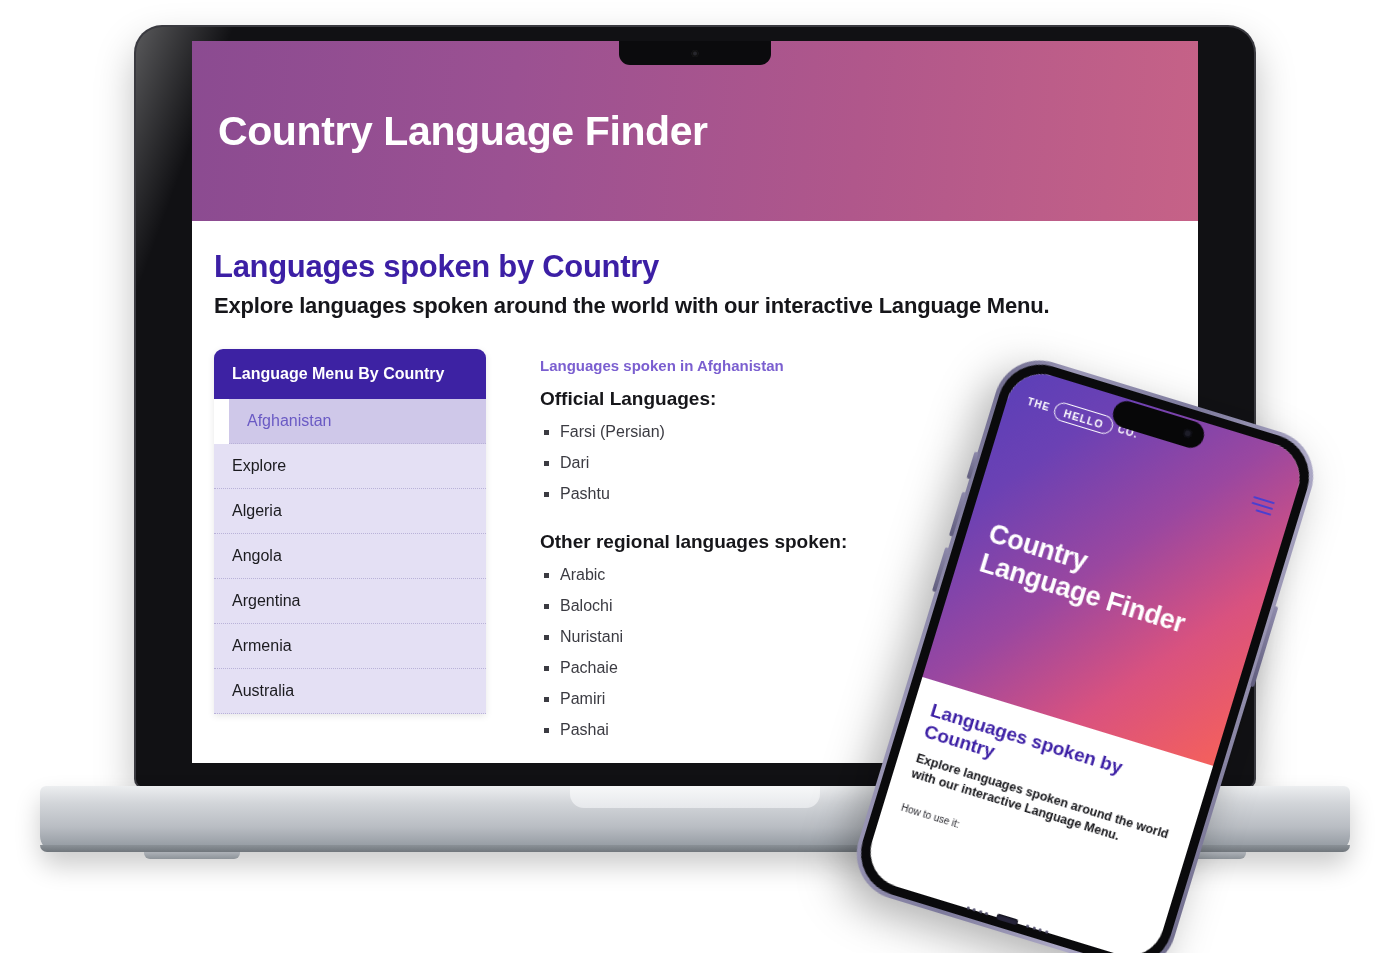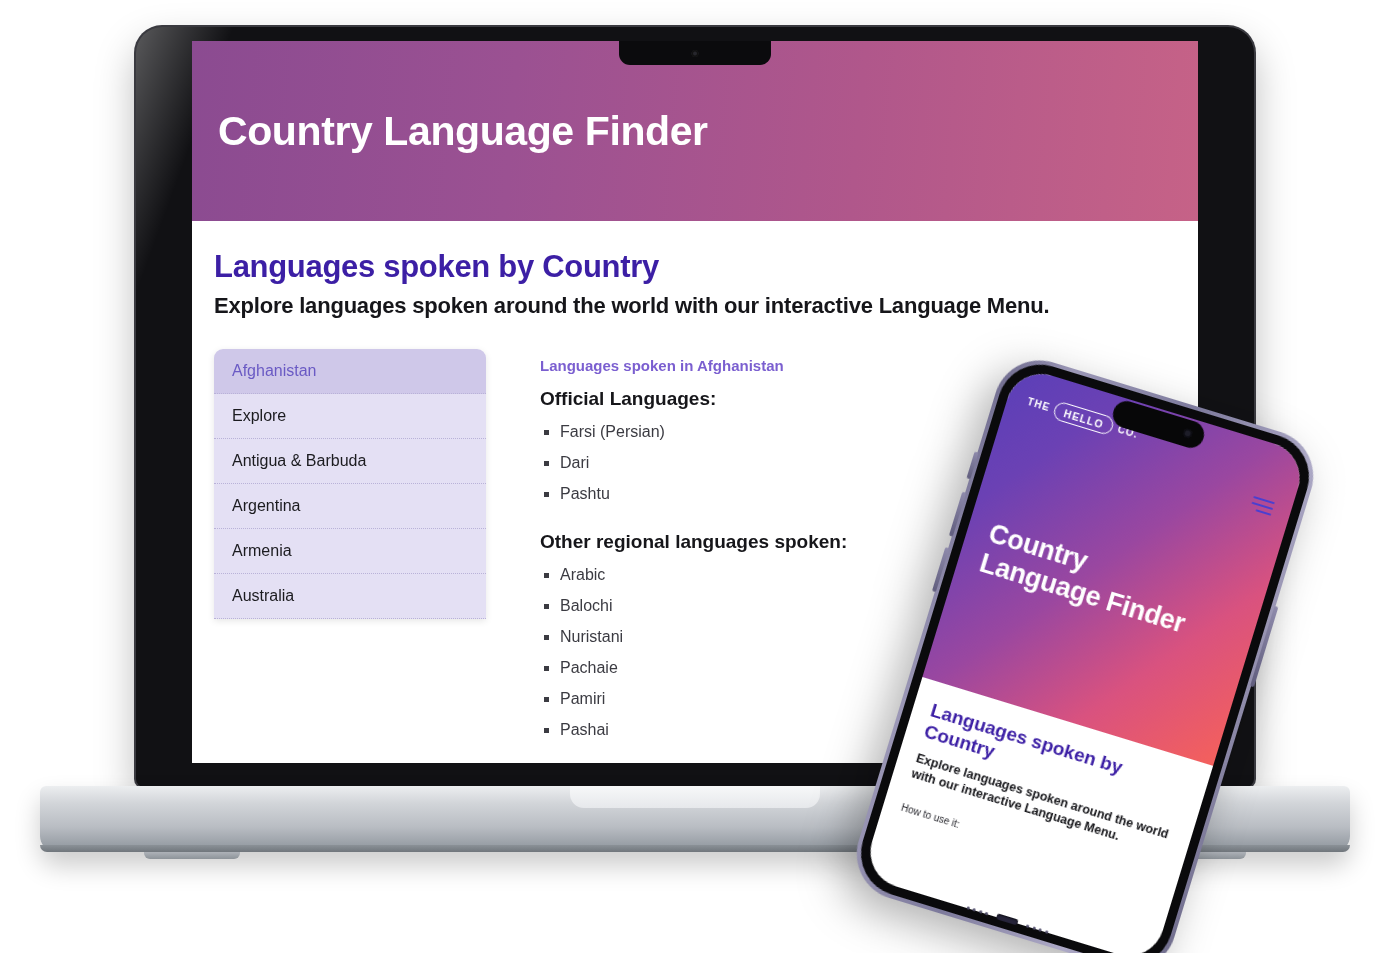--- a/index.html
+++ b/index.html
@@ -175,20 +175,21 @@
     background: #e4e0f4;
     color: #1b1b1f;
     font-size: 16px;
     padding: 13px 18px;
     border-bottom: 1px dotted #b9b2d8;
     cursor: pointer;
   }
   .menu-item.selected {
     background: #cfc8e9;
     color: #6a5ac4;
+    margin-left: 15px;
   }
 
   
   .detail { padding-top: 8px; }
   .detail-title {
     color: #7b5fd0;
     font-size: 15px;
     font-weight: 700;
     margin-bottom: 14px;
   }
@@ -409,24 +410,26 @@
         <div class="site-title">Country Language Finder</div>
       </div>
 
       <div class="site-body">
         <h2 class="page-h2">Languages spoken by Country</h2>
         <p class="page-sub">Explore languages spoken around the world with our interactive Language Menu.</p>
 
         <div class="columns">
 
           <div class="menu-card">
+            <div class="menu-head">Language Menu By Country</div>
             <ul class="menu-list">
               <li class="menu-item selected">Afghanistan</li>
               <li class="menu-item">Explore</li>
-              <li class="menu-item">Antigua &amp; Barbuda</li>
+              <li class="menu-item">Algeria</li>
+              <li class="menu-item">Angola</li>
               <li class="menu-item">Argentina</li>
               <li class="menu-item">Armenia</li>
               <li class="menu-item">Australia</li>
             </ul>
           </div>
 
           <div class="detail">
             <div class="detail-title">Languages spoken in Afghanistan</div>
 
             <div class="detail-label">Official Languages:</div>

